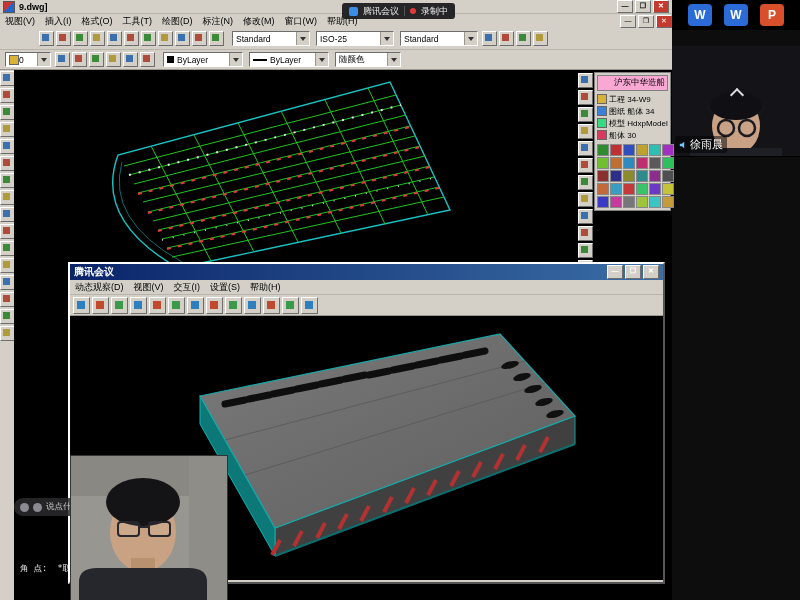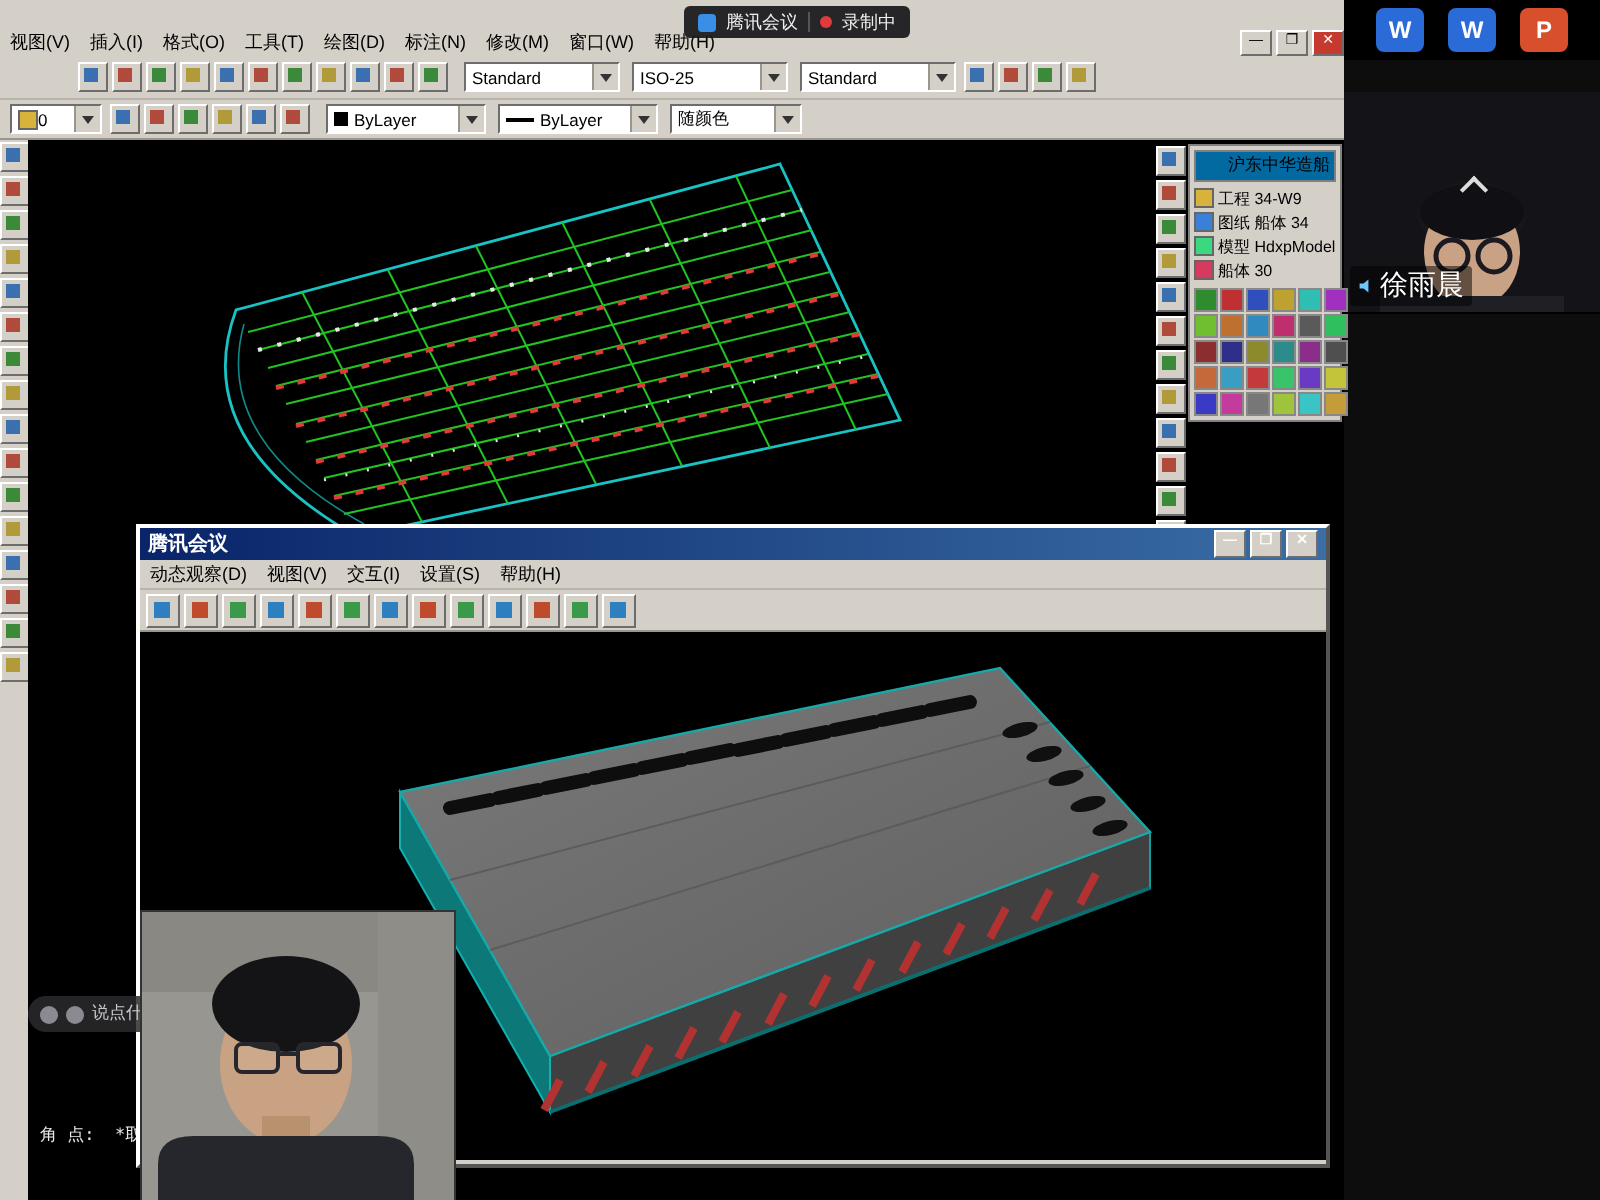--- a/index.html
+++ b/index.html
@@ -26,21 +26,21 @@
   .combo .arrow{margin-left:auto;width:12px;height:13px;background:#d4d0c8;border-left:1px solid #9a968e;display:flex;align-items:center;justify-content:center;}
   .combo .arrow::after{content:"";border:3px solid transparent;border-top:4px solid #333;margin-top:3px;}
   .swatch{width:7px;height:7px;background:#000;margin-right:3px;flex:none;}
   .lineglyph{width:14px;height:2px;background:#000;margin-right:3px;flex:none;}
   .lefttools{position:absolute;left:0;top:70px;width:15px;display:flex;flex-direction:column;align-items:center;}
   .rightstrip{position:absolute;left:578px;top:72px;width:15px;display:flex;flex-direction:column;align-items:center;z-index:5;}
   .canvas{position:absolute;left:14px;top:70px;width:658px;height:530px;background:#000;overflow:hidden;}
   .cmdlines{position:absolute;left:6px;top:466px;color:#e8e8e8;font-family:"DejaVu Sans Mono",monospace;font-size:8.5px;line-height:13px;white-space:pre;}
   
   .rightpanel{position:absolute;left:594px;top:72px;width:77px;background:#d4d0c8;border:1px solid #808080;box-sizing:border-box;padding:2px;z-index:6;}
-  .rp-title{border:1px solid #808080;background:#0369a1;font-size:8.5px;text-align:right;padding:1px 16px;margin-bottom:2px;white-space:nowrap;overflow:hidden;}
+  .rp-title{border:1px solid #808080;background:#f9a8d4;font-size:8.5px;text-align:right;padding:1px 16px;margin-bottom:2px;white-space:nowrap;overflow:hidden;}
   .rp-row{display:flex;align-items:center;gap:2px;font-size:8px;height:12px;white-space:nowrap;overflow:hidden;}
   .rp-ico{width:8px;height:8px;flex:none;border:1px solid #666;}
   .rp-ico.i1{background:#d8b23a;} .rp-ico.i2{background:#3a7fd8;} .rp-ico.i3{background:#3ad87f;} .rp-ico.i4{background:#d83a5f;}
   .palette{display:grid;grid-template-columns:repeat(6,1fr);gap:1px;margin-top:3px;}
   .pcell{width:10px;height:10px;border:1px solid #888;}
   
   #win3d{position:absolute;left:68px;top:262px;width:597px;height:322px;background:#d4d0c8;border:2px solid;border-color:#fff #555 #555 #fff;box-sizing:border-box;z-index:10;}
   .t3bar{height:16px;background:linear-gradient(90deg,#0a246a,#3a6ea5);color:#fff;font-size:10px;font-weight:bold;display:flex;align-items:center;padding:0 4px;gap:4px;}
   .t3bar .winbtns .wb{width:14px;height:12px;}
   .menubar3{height:14px;display:flex;align-items:center;font-size:9px;background:#d4d0c8;border-bottom:1px solid #b8b4ac;}
@@ -61,32 +61,41 @@
   #sidebar{position:absolute;left:672px;top:0;width:128px;height:600px;background:#0d0d0d;}
   .appsrow{height:30px;display:flex;align-items:center;justify-content:center;gap:12px;background:#000;}
   .appico{width:24px;height:22px;border-radius:4px;color:#fff;font-weight:bold;font-size:12px;display:flex;align-items:center;justify-content:center;}
   .appico.doc{background:#2b6bd7;} .appico.ppt{background:#d8502b;}
   .speaking{height:16px;background:#2e2e2e;display:flex;align-items:center;gap:4px;padding:0 5px;color:#ccc;font-size:8.5px;}
   .eq{display:flex;align-items:flex-end;gap:1px;height:9px;}
   .eq span{width:2px;background:#35c24d;display:block;}
   .eq .b1{height:4px;} .eq .b2{height:8px;} .eq .b3{height:6px;}
   .tiles{position:absolute;left:0;top:46px;width:128px;height:554px;}
   .tile{position:relative;width:128px;height:110px;border-bottom:1px solid #000;overflow:hidden;background:#15151a;}
-  .namebar{position:absolute;left:3px;bottom:3px;display:flex;align-items:center;gap:3px;background:rgba(0,0,0,.5);border-radius:2px;padding:1px 4px;color:#fff;font-size:14px;white-space:nowrap;}
+  .namebar{position:absolute;left:3px;bottom:3px;display:flex;align-items:center;gap:3px;background:rgba(0,0,0,.5);border-radius:2px;padding:1px 4px;color:#fff;font-size:11px;white-space:nowrap;}
   .chev{position:absolute;left:60px;width:8px;height:8px;border-left:2px solid #ddd;border-top:2px solid #ddd;}
   .chev.up{top:44px;transform:rotate(45deg);}
   .chev.down{top:48px;transform:rotate(225deg);}
 </style>
 </head>
 <body>
 
 <div id="root">
 
   <div id="cad">
 
+    <div class="titlebar">
+      <span class="appicon"></span>
+      <span>9.dwg]</span>
+      <span class="winbtns">
+        <span class="wb">—</span>
+        <span class="wb">❐</span>
+        <span class="wb close">✕</span>
+      </span>
+    </div>
 
     <div class="menubar">
       <span class="menu-item">视图(V)</span>
       <span class="menu-item">插入(I)</span>
       <span class="menu-item">格式(O)</span>
       <span class="menu-item">工具(T)</span>
       <span class="menu-item">绘图(D)</span>
       <span class="menu-item">标注(N)</span>
       <span class="menu-item">修改(M)</span>
       <span class="menu-item">窗口(W)</span>

